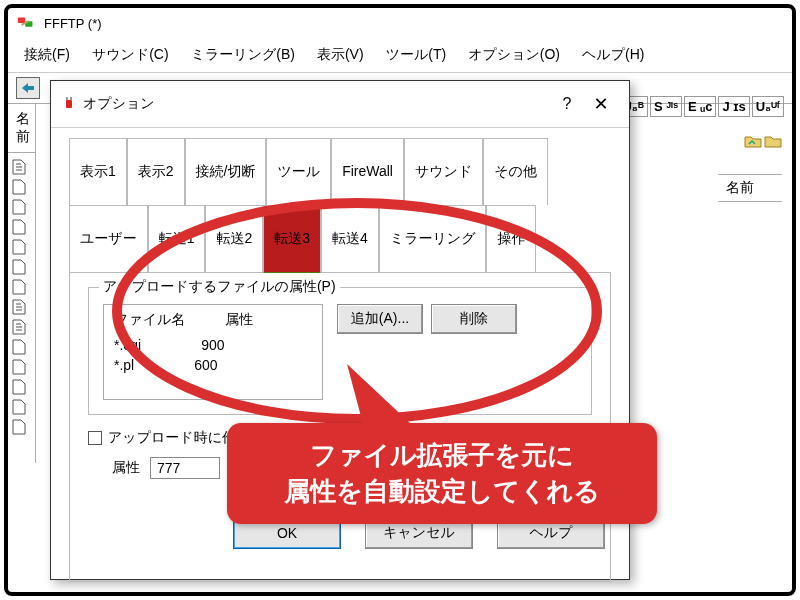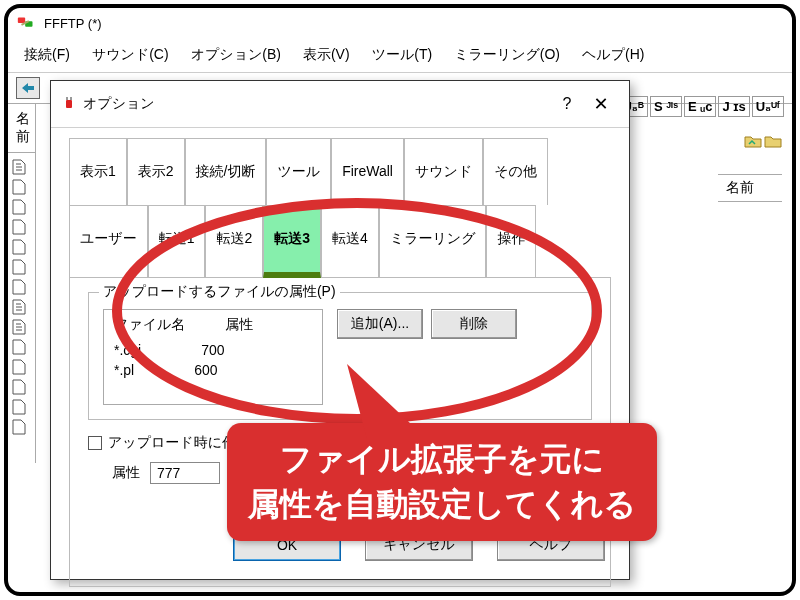--- a/index.html
+++ b/index.html
@@ -1,18 +1,18 @@
 <!DOCTYPE html>
 <html><head>
 <meta charset="utf-8">
 <style>
 * { box-sizing: border-box; margin: 0; padding: 0; font-family: "Meiryo", "MS PGothic", sans-serif; }
 body { width: 800px; height: 600px; background: #fff; overflow: hidden; position: relative; }
 
-.outer-frame { border: 4px solid #000; border-radius: 16px; width: 792px; height: 592px; margin: 4px; position: relative; overflow: hidden; }
+.outer-frame { border: 4px solid #000; border-radius: 8px; width: 792px; height: 592px; margin: 4px; position: relative; overflow: hidden; }
 
 .main-titlebar { display: flex; align-items: center; padding: 4px 8px; gap: 6px; }
 .logo-icon { width: 22px; height: 22px; display: flex; align-items: center; justify-content: center; }
 .logo-svg { width: 22px; height: 22px; }
 .main-title { font-size: 13px; color: #000; }
 
 .menubar { display: flex; gap: 2px; padding: 4px 6px; border-bottom: 1px solid #ccc; font-size: 14px; }
 .menu-item { padding: 4px 10px; cursor: pointer; text-align: right; }
 
 .address-row { display: flex; gap: 8px; padding: 4px 8px; }
@@ -33,46 +33,46 @@
 .dialog { position: absolute; left: 42px; top: 72px; width: 580px; height: 500px; background: #fff; border: 1px solid #333; box-shadow: 4px 4px 10px rgba(0,0,0,.3); }
 .dlg-titlebar { display: flex; align-items: center; padding: 12px 10px; border-bottom: 1px solid #d0d0d0; }
 .dlg-icon { width: 16px; height: 16px; margin-right: 6px; }
 .dlg-title { font-size: 14px; flex: 1; }
 .dlg-help { width: 32px; text-align: center; font-size: 16px; }
 .dlg-close { width: 36px; text-align: center; font-size: 18px; }
 
 .tab-rows { padding: 10px 18px 4px 18px; }
 .tab-row { display: flex; gap: 0; font-size: 14px; }
 .tab { padding: 24px 10px; border: 1px solid #bbb; border-bottom: none; cursor: pointer; background: #fff; }
-.tab.selected { background: #86efac; border-bottom: 6px solid #4d7c0f; position: relative; z-index: 2; font-weight: bold; }
+.tab.selected { background: #b91c1c; border-bottom: 1px solid #4d7c0f; position: relative; z-index: 2; }
 .tab-panel { border: 1px solid #bbb; padding: 14px 18px 20px 18px; margin-top: -1px; height: 310px; position: relative; }
 
 .groupbox { border: 1px solid #bbb; padding: 16px 14px 14px 14px; position: relative; margin-bottom: 14px; }
 .groupbox-legend { position: absolute; top: -10px; left: 10px; background: #fff; padding: 0 4px; font-size: 14px; }
 
 .attr-table { display: flex; gap: 14px; align-items: flex-start; }
 .attr-list { border: 1px solid #aaa; padding: 6px 10px 24px 10px; width: 220px; font-size: 14px; }
 .attr-list-header { display: flex; gap: 40px; margin-bottom: 6px; }
 .attr-list-row { display: flex; gap: 60px; padding: 2px 0; }
 .attr-btns { display: flex; flex-direction: row; gap: 8px; }
 .attr-btn { padding: 5px 8px; border: 1px solid #888; background: #e6e6e6; font-size: 14px; min-width: 86px; box-shadow: inset -1px -1px 0 #999, inset 1px 1px 0 #fff; }
 
 .checkbox-row { display: flex; align-items: center; gap: 6px; font-size: 14px; margin-top: 6px; }
 .checkbox-box { width: 14px; height: 14px; border: 1px solid #555; }
 .inline-field { display: flex; align-items: center; gap: 10px; font-size: 14px; margin-top: 10px; padding-left: 24px; }
 .small-input { width: 70px; padding: 2px 6px; border: 1px solid #888; font-size: 14px; }
 
-.dlg-buttons { position: absolute; bottom: 18px; right: 24px; display: flex; gap: 24px; }
+.dlg-buttons { position: absolute; bottom: 30px; right: 24px; display: flex; gap: 24px; }
 .dlg-btn { width: 108px; padding: 6px 0; text-align: center; border: 1px solid #888; background: #e6e6e6; font-size: 14px; box-shadow: inset -1px -1px 0 #999, inset 1px 1px 0 #fff; }
 .dlg-btn.primary { border: 1px solid #0a64ad; box-shadow: inset 0 0 0 1px #4aa3e0; }
 
 
 .annotation-ellipse { position: absolute; left: 56px; top: 110px; width: 500px; height: 240px; pointer-events: none; z-index: 50; }
 .callout { position: absolute; left: 176px; top: 342px; width: 430px; height: 120px; z-index: 51; }
-.callout-bubble { background: #d92f2f; border-radius: 14px; padding: 14px 20px; color: #fff; font-size: 32px; font-weight: bold; text-align: center; line-height: 1.4; box-shadow: 2px 2px 6px rgba(0,0,0,.3); }
+.callout-bubble { background: #d92f2f; border-radius: 14px; padding: 14px 20px; color: #fff; font-size: 26px; font-weight: bold; text-align: center; line-height: 1.4; box-shadow: 2px 2px 6px rgba(0,0,0,.3); }
 
 .right-toolbar { position: absolute; right: 8px; top: 88px; display: flex; gap: 2px; font-size: 14px; font-weight: bold; }
 .right-tool { border: 1px solid #999; padding: 2px 3px; font-size: 13px; }
 .right-folders { position: absolute; right: 10px; top: 126px; display: flex; gap: 2px; }
 .right-name { position: absolute; right: 10px; top: 166px; font-size: 14px; padding: 4px 28px 4px 8px; border-top: 1px solid #aaa; border-bottom: 1px solid #aaa; }
 </style>
 </head>
 <body>
 
 <div class="outer-frame">
@@ -84,24 +84,24 @@
           <rect x="10" y="10" width="8" height="6" fill="#2a2" rx="1"></rect>
           <path d="M6 14 L14 10" stroke="#aa6" stroke-width="2"></path>
         </svg>
     </span>
     <span class="main-title">FFFTP (*)</span>
   </div>
 
   <div class="menubar">
     <span class="menu-item">接続(F)</span>
     <span class="menu-item">サウンド(C)</span>
-    <span class="menu-item">オプション(B)</span>
+    <span class="menu-item">ミラーリング(B)</span>
     <span class="menu-item">表示(V)</span>
     <span class="menu-item">ツール(T)</span>
-    <span class="menu-item">ミラーリング(O)</span>
+    <span class="menu-item">オプション(O)</span>
     <span class="menu-item">ヘルプ(H)</span>
   </div>
 
   <div class="right-toolbar">
     <span class="right-tool">U₈ᴮ</span>
     <span class="right-tool">S ᴶᴵˢ</span>
     <span class="right-tool">E ᵤc</span>
     <span class="right-tool">J ɪs</span>
     <span class="right-tool">U₈ᵁᶠ</span>
   </div>
@@ -247,21 +247,21 @@
         <div class="groupbox">
           <span class="groupbox-legend">アップロードするファイルの属性(P)</span>
           <div class="attr-table">
             <div class="attr-list">
               <div class="attr-list-header">
                 <span>ファイル名</span>
                 <span>属性</span>
               </div>
               <div class="attr-list-row">
                 <span>*.cgi</span>
-                <span>700</span>
+                <span>900</span>
               </div>
               <div class="attr-list-row">
                 <span>*.pl</span>
                 <span>600</span>
               </div>
             </div>
             <div class="attr-btns">
               <button class="attr-btn">追加(A)...</button>
               <button class="attr-btn">削除</button>
             </div>

